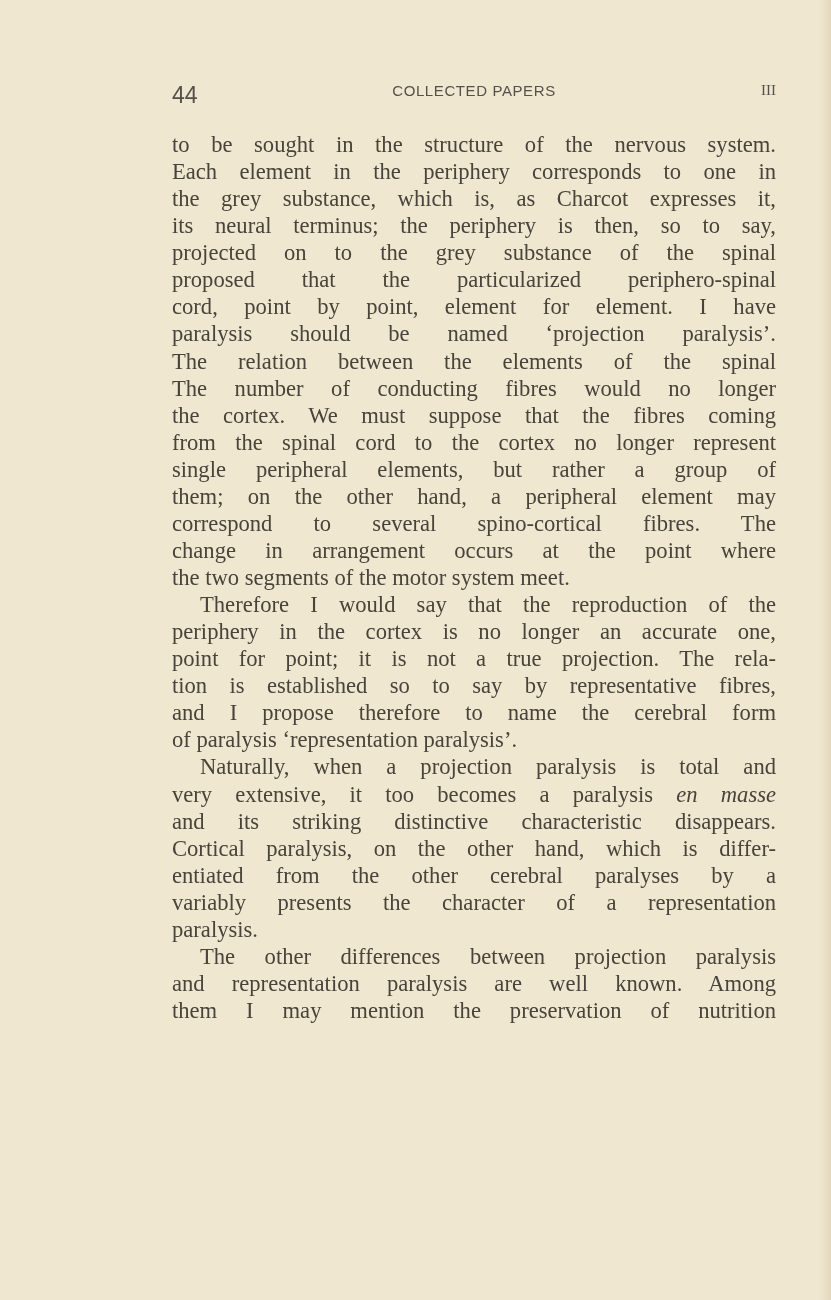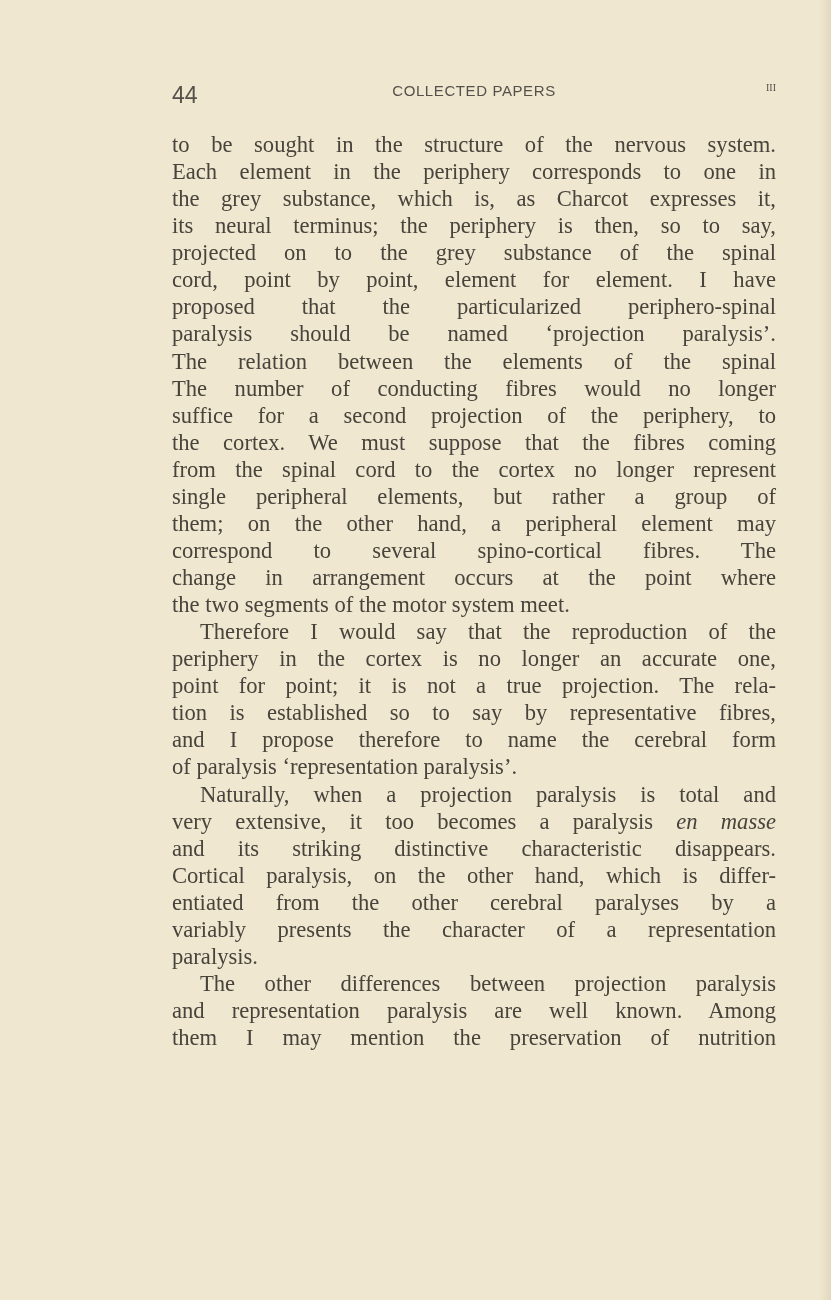--- a/index.html
+++ b/index.html
@@ -45,21 +45,21 @@
     font-family: Liberation Sans, sans-serif;
     font-size: 15px;
     letter-spacing: 0.6px;
     color: #55504a;
   }
   .section-number {
     position: absolute;
     right: 0;
     top: 2px;
     font-family: "Liberation Serif", serif;
-    font-size: 10px;
+    font-size: 15px;
     color: #55504a;
   }
   .text-block {
     position: absolute;
     top: 131px;
     left: 172px;
     width: 604px;
     font-family: "Liberation Serif", serif;
     font-size: 22.6px;
     line-height: 27.07px;
@@ -92,26 +92,25 @@
   <span class="running-title">COLLECTED PAPERS</span>
   <span class="section-number">III</span>
 </div>
 
 <div class="text-block">
   <span class="line">to be sought in the structure of the nervous system.</span>
   <span class="line">Each element in the periphery corresponds to one in</span>
   <span class="line">the grey substance, which is, as Charcot expresses it,</span>
   <span class="line">its neural terminus; the periphery is then, so to say,</span>
   <span class="line">projected on to the grey substance of the spinal</span>
+  <span class="line">proposed that the particularized periphero-spinal</span>
   <span class="line">cord, point by point, element for element. I have</span>
-  <span class="line">proposed that the particularized periphero-spinal</span>
   <span class="line">paralysis should be named ‘projection paralysis’.</span>
   <span class="line">The relation between the elements of the spinal</span>
   <span class="line">The number of conducting fibres would no longer</span>
-  <span class="line">suffice for a second projection of the periphery, to</span>
   <span class="line">the cortex. We must suppose that the fibres coming</span>
   <span class="line">from the spinal cord to the cortex no longer represent</span>
   <span class="line">single peripheral elements, but rather a group of</span>
   <span class="line">them; on the other hand, a peripheral element may</span>
   <span class="line">correspond to several spino-cortical fibres. The</span>
   <span class="line">change in arrangement occurs at the point where</span>
   <span class="line last">the two segments of the motor system meet.</span>
   <span class="line indent">Therefore I would say that the reproduction of the</span>
   <span class="line">periphery in the cortex is no longer an accurate one,</span>
   <span class="line">point for point; it is not a true projection. The rela-</span>

